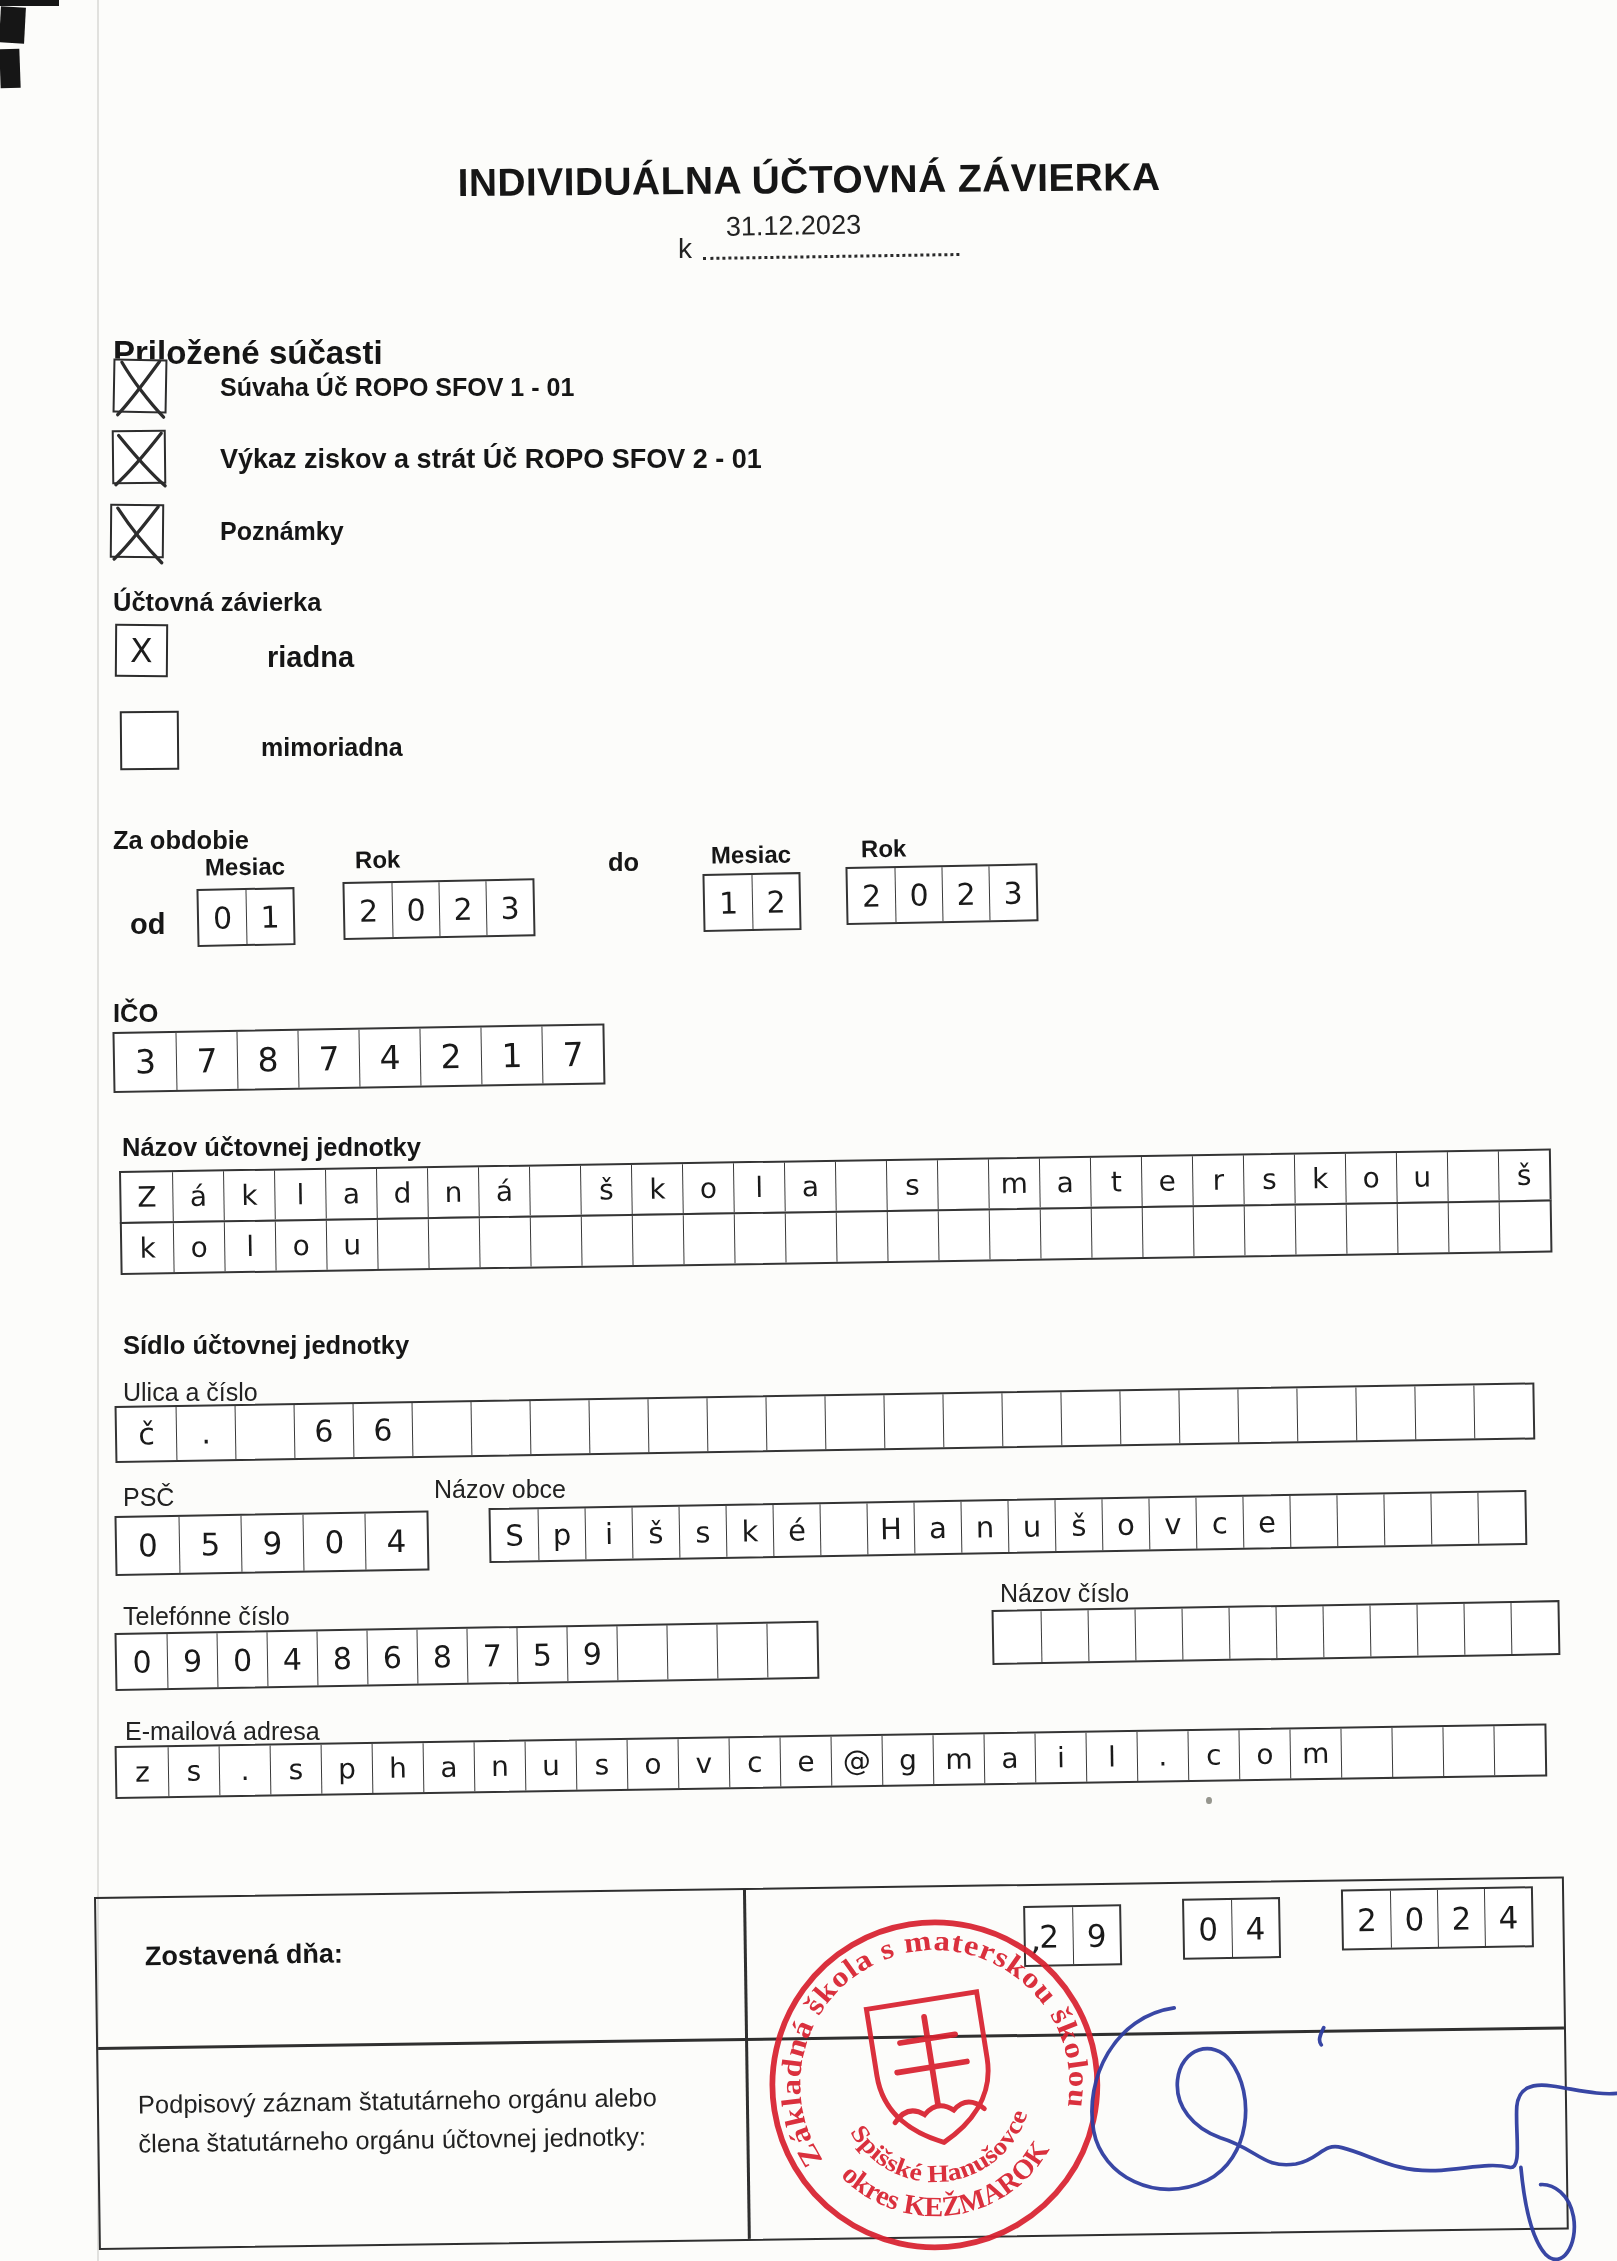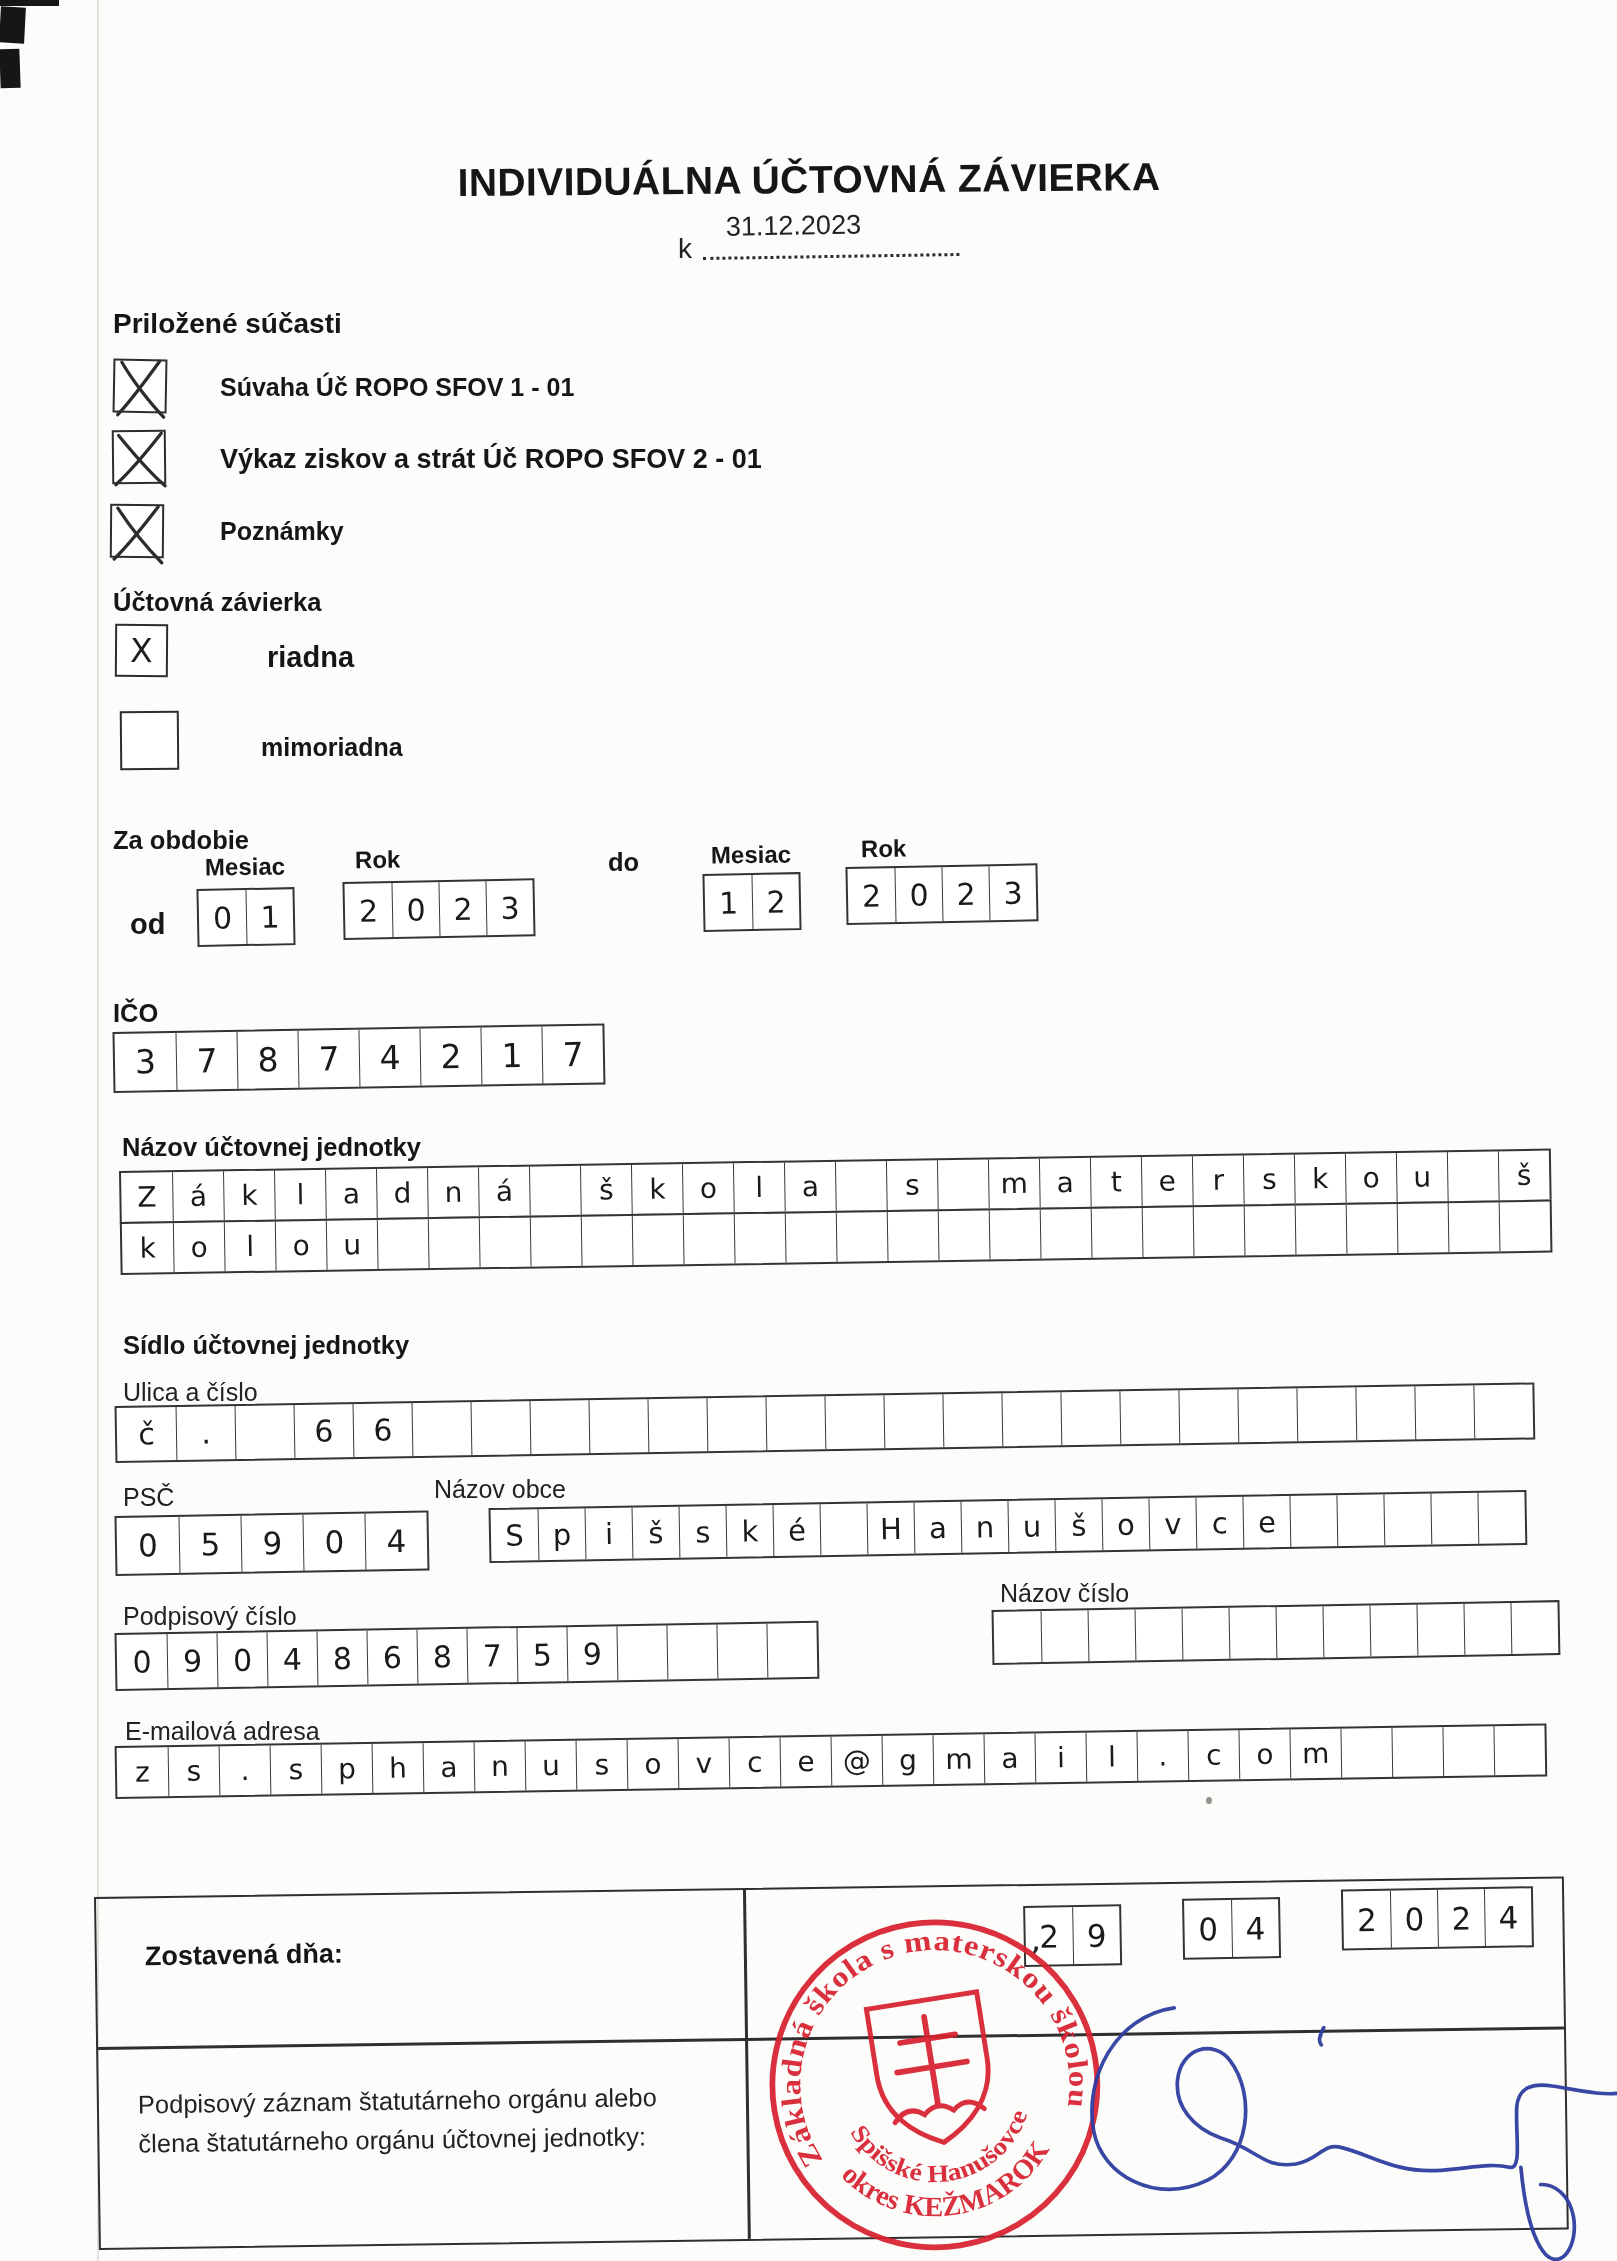--- a/index.html
+++ b/index.html
@@ -47,21 +47,21 @@
 <div class="artifact" style="left:0;top:49px;width:20px;height:39px;transform:rotate(-2deg)"></div>
 <div class="scanline"></div>
 <div class="speck" style="left:1206px;top:1797px"></div>
 
 <div class="abs hd" style="left:234px;top:158px;width:1150px;text-align:center;font-size:39px;letter-spacing:0.4px;transform:rotate(-0.5deg)">INDIVIDUÁLNA ÚČTOVNÁ ZÁVIERKA</div>
 <div class="abs lbl" style="left:678px;top:233px;font-size:28px">k</div>
 <div class="abs" style="left:703px;top:205px;width:256px;height:53px;border-bottom:3.3px dotted #2a2a2a;transform:rotate(-0.9deg)">
   <span class="abs lbl" style="left:23px;top:5px;font-size:27px">31.12.2023</span>
 </div>
 
-<div class="abs hd" style="left:113px;top:308px;font-size:28px">Priložené súčasti</div>
+<div class="abs hd" style="left:113px;top:334px;font-size:33px">Priložené súčasti</div>
 
 <div class="cbox" style="left:113px;top:359px;transform:rotate(1deg)">
   <svg viewBox="0 0 78 78">
     <path d="M14,8 C26,28 48,56 66,74"></path>
       <path d="M60,6 C46,26 28,52 10,72"></path>
   </svg>
 </div>
 <div class="abs hd" style="left:220px;top:373px;font-size:25px">Súvaha Úč ROPO SFOV 1 - 01</div>
 
 <div class="cbox" style="left:112px;top:430px;transform:rotate(-0.6deg)">
@@ -250,21 +250,21 @@
     <span class="cell">v</span>
     <span class="cell">c</span>
     <span class="cell">e</span>
     <span class="cell"></span>
     <span class="cell"></span>
     <span class="cell"></span>
     <span class="cell"></span>
     <span class="cell"></span>
   </div>
 
-<div class="abs lbl" style="left:123px;top:1602px;font-size:25px">Podpisový číslo</div>
+<div class="abs lbl" style="left:123px;top:1602px;font-size:25px">Telefónne číslo</div>
 <div class="abs lbl" style="left:1000px;top:1579px;font-size:25px">Názov číslo</div>
 <div class="grid g-tel" style="left:115px;top:1633px;transform:rotate(-1deg)">
     <span class="cell">0</span>
     <span class="cell">9</span>
     <span class="cell">0</span>
     <span class="cell">4</span>
     <span class="cell">8</span>
     <span class="cell">6</span>
     <span class="cell">8</span>
     <span class="cell">7</span>

